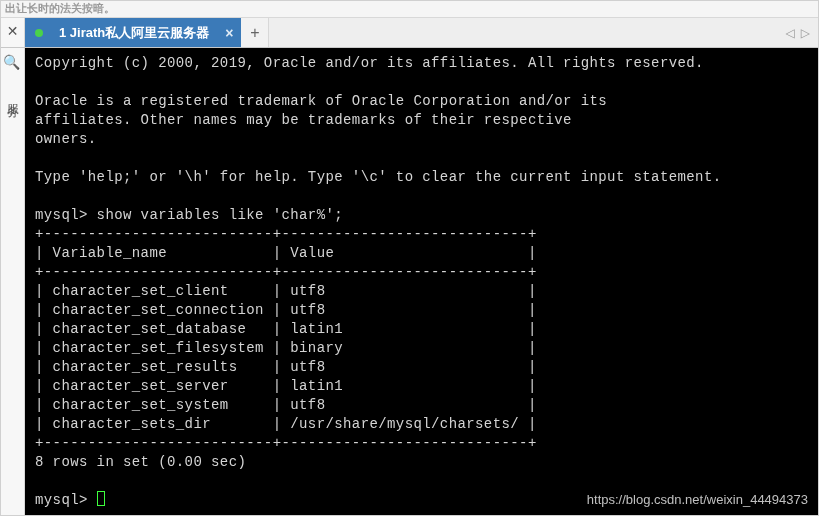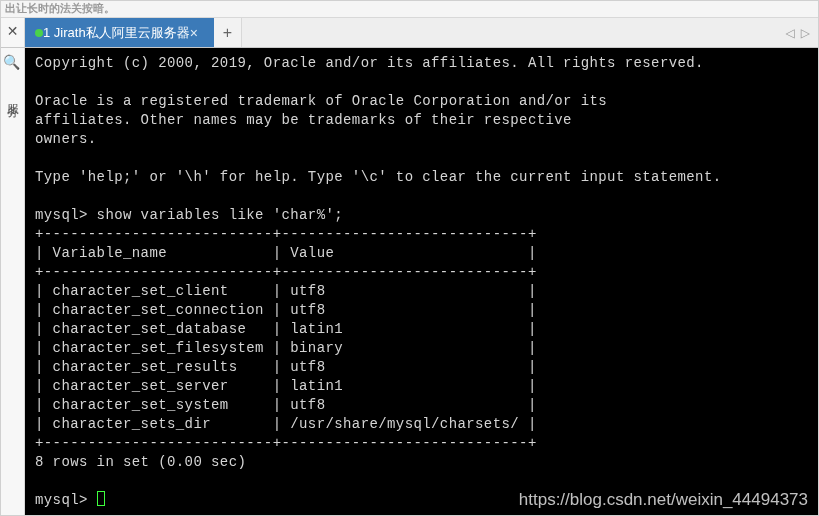--- a/index.html
+++ b/index.html
@@ -40,25 +40,26 @@
     font-size: 14px;
     color: #555;
     margin-top: 5px;
     cursor: pointer;
   }
   .tab {
     display: flex;
     align-items: center;
     background: #3b7ab8;
     color: #fff;
-    padding: 0 16px 0 10px;
+    padding: 0 8px 0 10px;
     font-size: 13px;
-    gap: 0;
+    gap: 16px;
     height: 100%;
     cursor: pointer;
+    font-weight: bold;
   }
   .tab .dot {
     width: 8px; height: 8px; border-radius: 50%; background: #4ad24a;
   }
   .tab .close {
     color: #dfeaf5;
     font-size: 14px;
     cursor: pointer;
   }
   .newtab {
@@ -127,21 +128,21 @@
     height: 15px;
     border: 1px solid #3eff3e;
     vertical-align: -2px;
   }
   .watermark {
     position: absolute;
     bottom: 6px;
     right: 10px;
     color: #c0c0c0;
     font-family: "Microsoft YaHei", Arial, sans-serif;
-    font-size: 17px;
+    font-size: 13px;
     letter-spacing: 0;
   }
 </style>
 </head>
 <body>
 
 <div class="top-fragment">出让长时的法关按暗。</div>
 
 <div class="tabbar">
   <div class="left-col">

